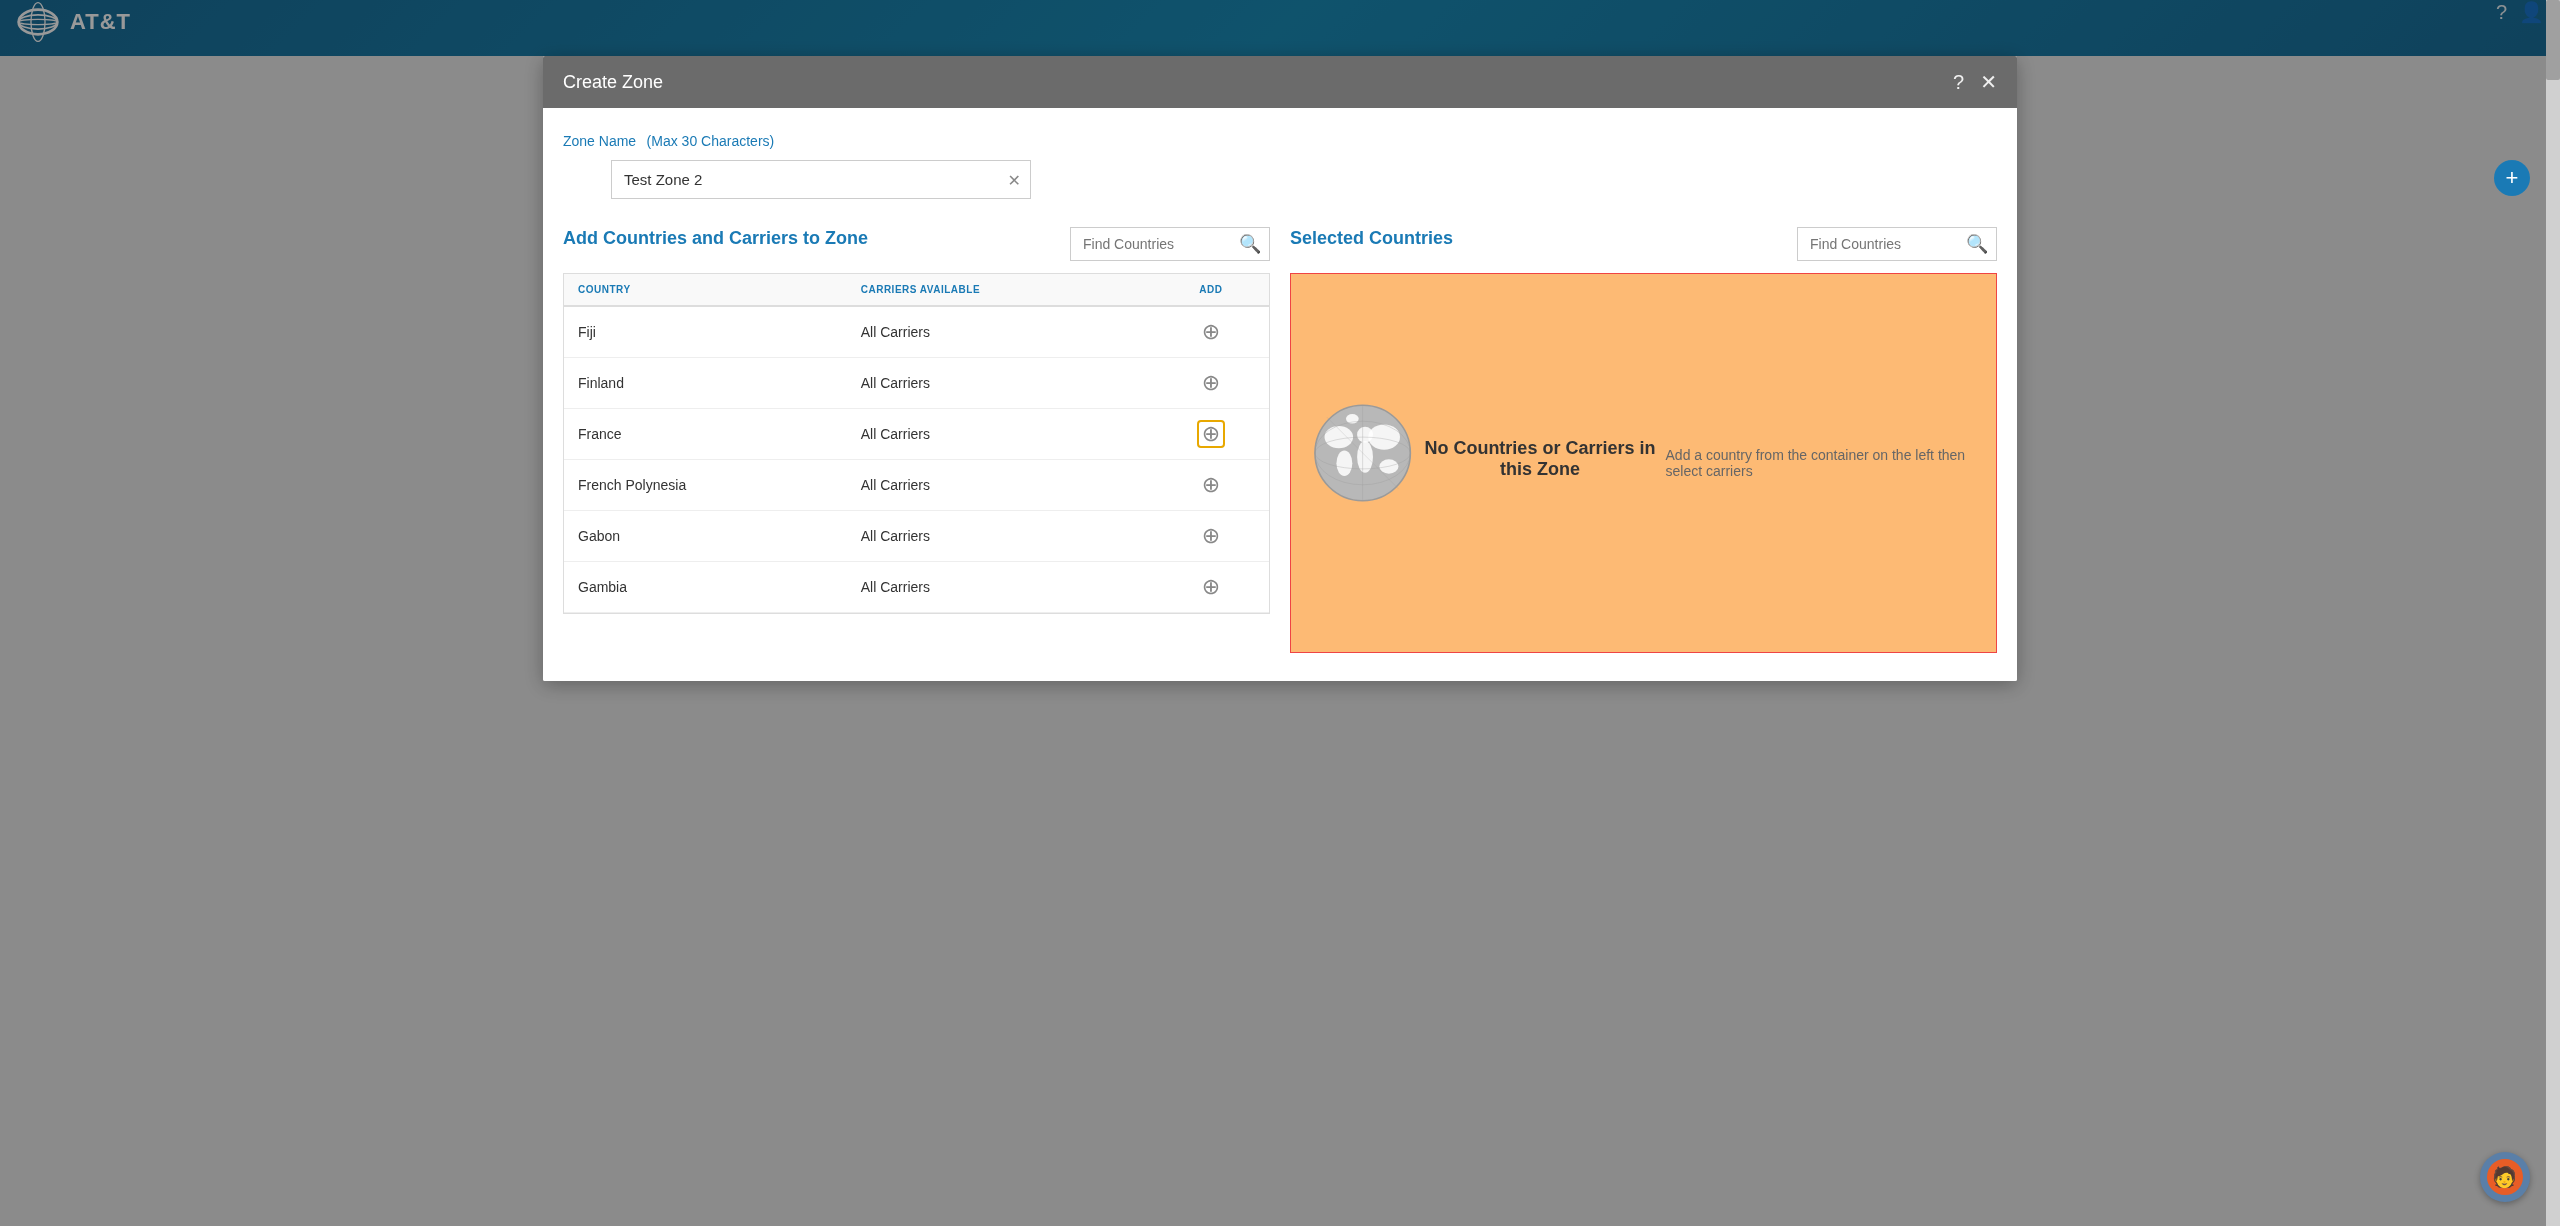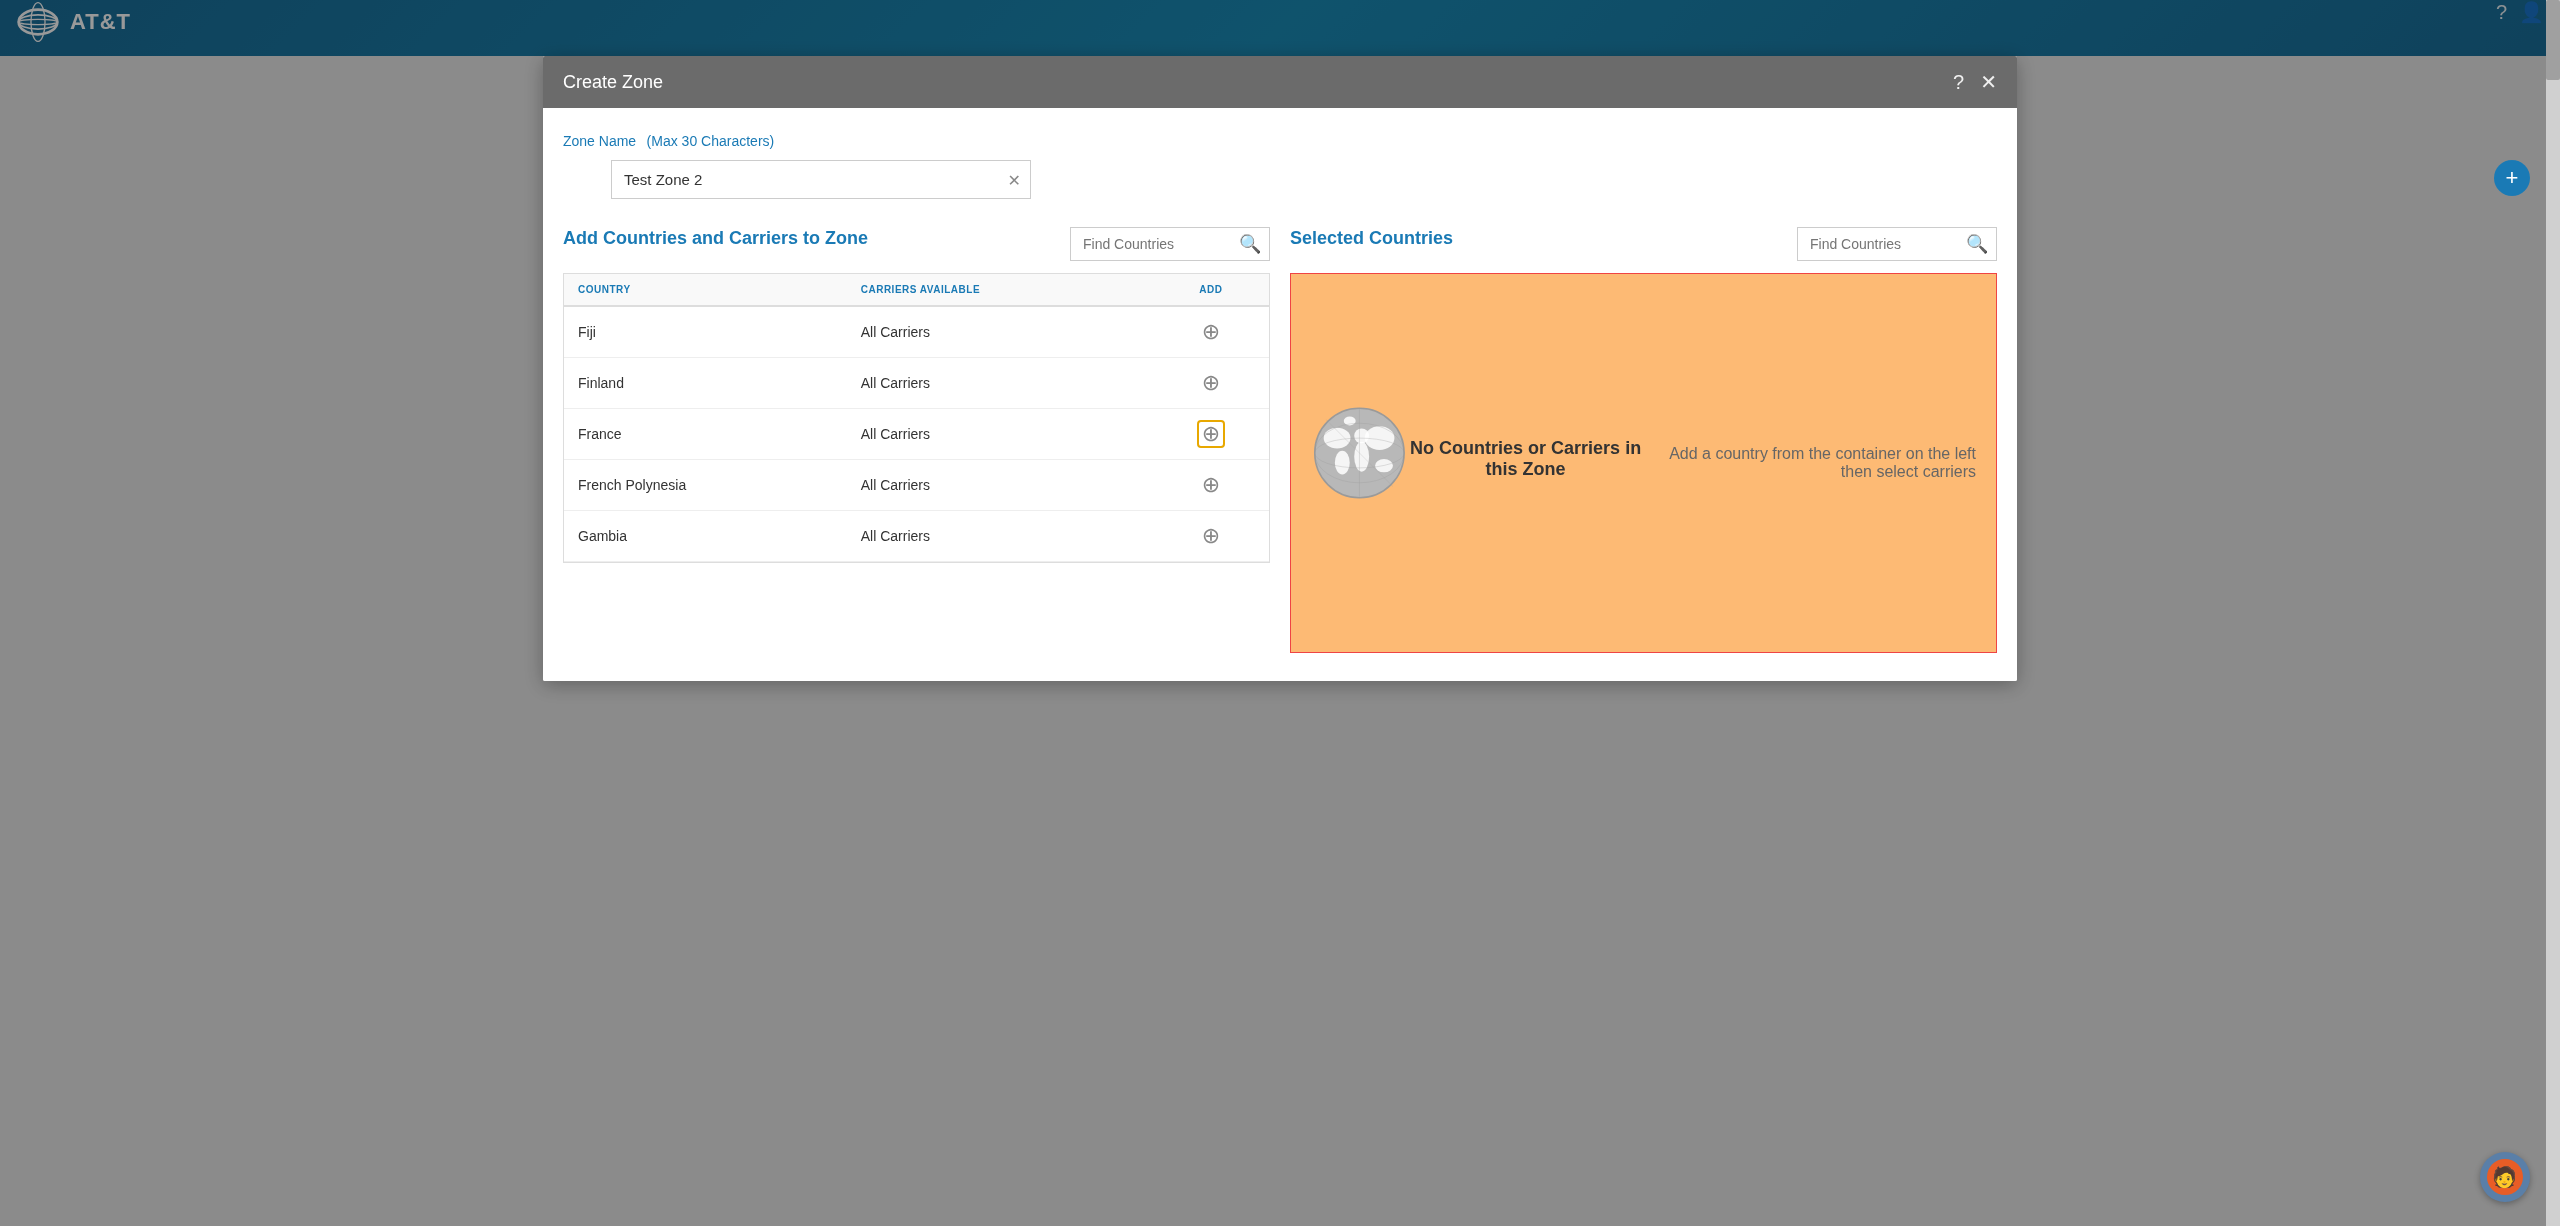--- a/index.html
+++ b/index.html
@@ -231,23 +231,23 @@
       margin-bottom: 20px;
     }
     .no-countries-title {
       font-size: 18px;
       font-weight: bold;
       color: #333;
       margin-bottom: 8px;
       text-align: center;
     }
     .no-countries-subtitle {
-      font-size: 16px;
+      font-size: 14px;
       color: #666;
-      text-align: right;
+      text-align: left;
     }
 
     
     .page-scrollbar {
       position: fixed;
       right: 0;
       top: 0;
       bottom: 0;
       width: 14px;
       background: #d0d0d0;
@@ -416,20 +416,25 @@
                     <td>France</td>
                     <td>All Carriers</td>
                     <td class="col-add"><button class="add-btn highlighted">⊕</button></td>
                   </tr>
                   <tr>
                     <td>French Polynesia</td>
                     <td>All Carriers</td>
                     <td class="col-add"><button class="add-btn">⊕</button></td>
                   </tr>
                   <tr>
+                    <td>Gabon</td>
+                    <td>All Carriers</td>
+                    <td class="col-add"><button class="add-btn">⊕</button></td>
+                  </tr>
+                  <tr>
                     <td>Gambia</td>
                     <td>All Carriers</td>
                     <td class="col-add"><button class="add-btn">⊕</button></td>
                   </tr>
                 </tbody>
             </table>
           </div>
         </div>
 
         <div class="right-panel">

